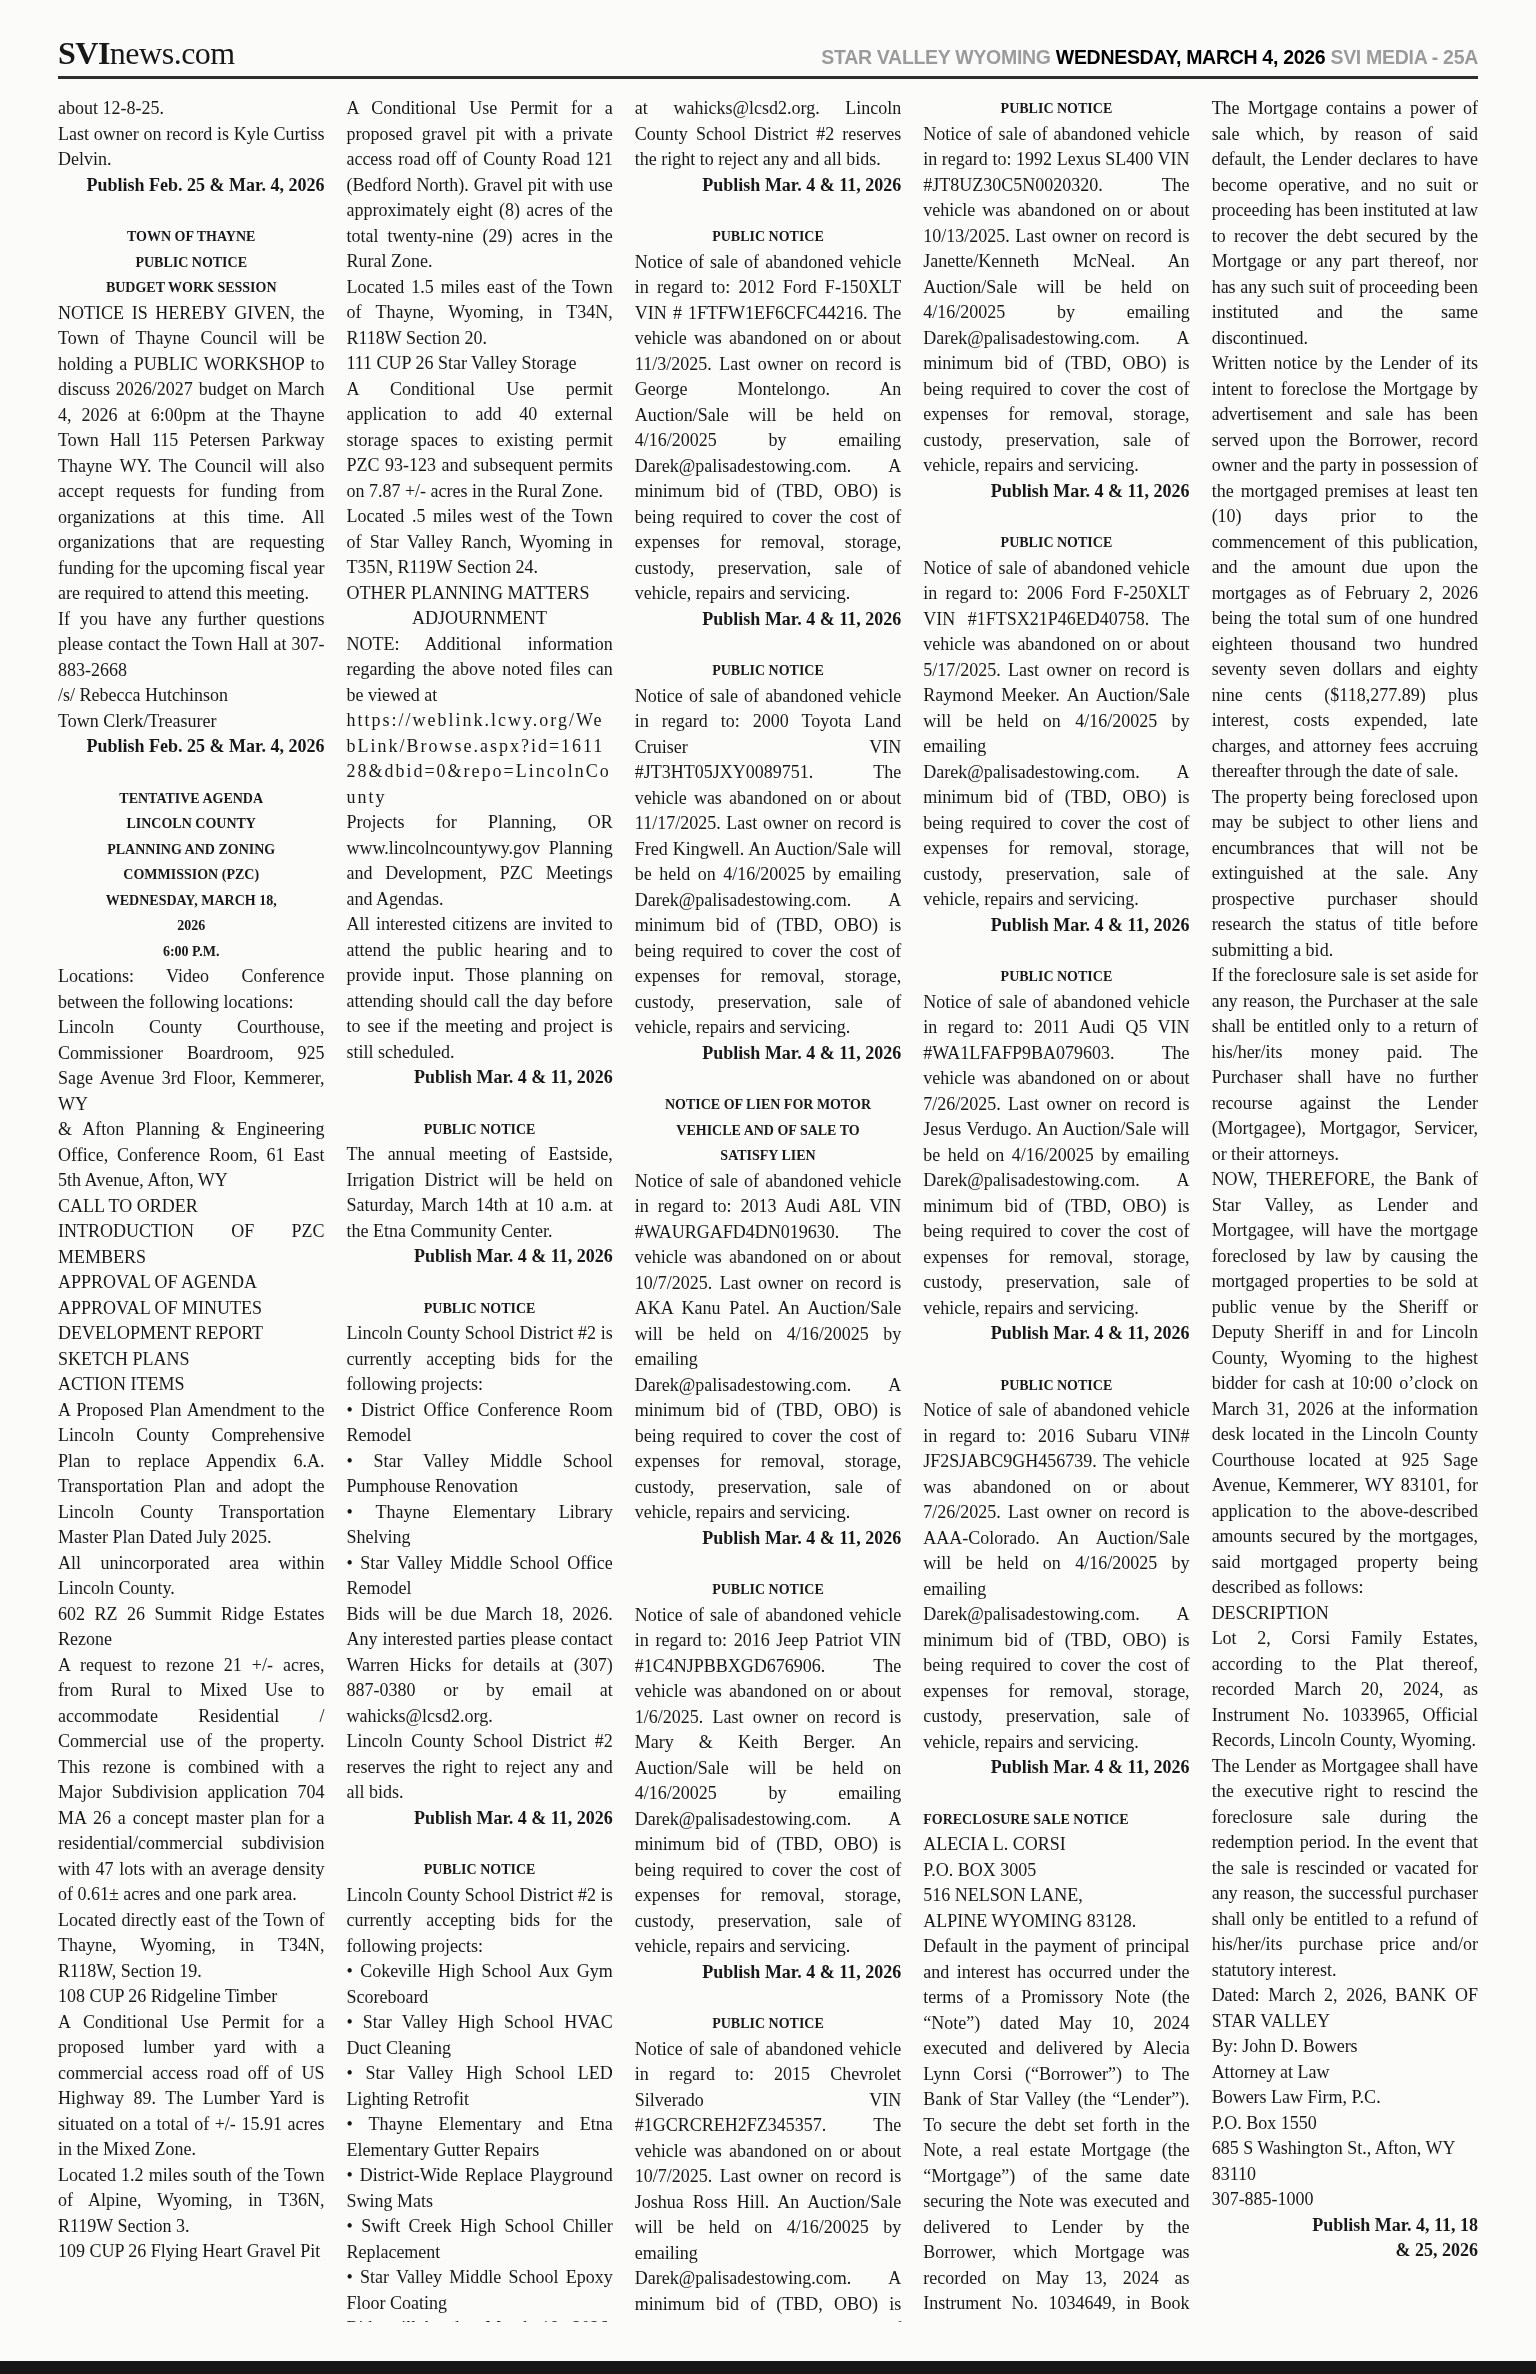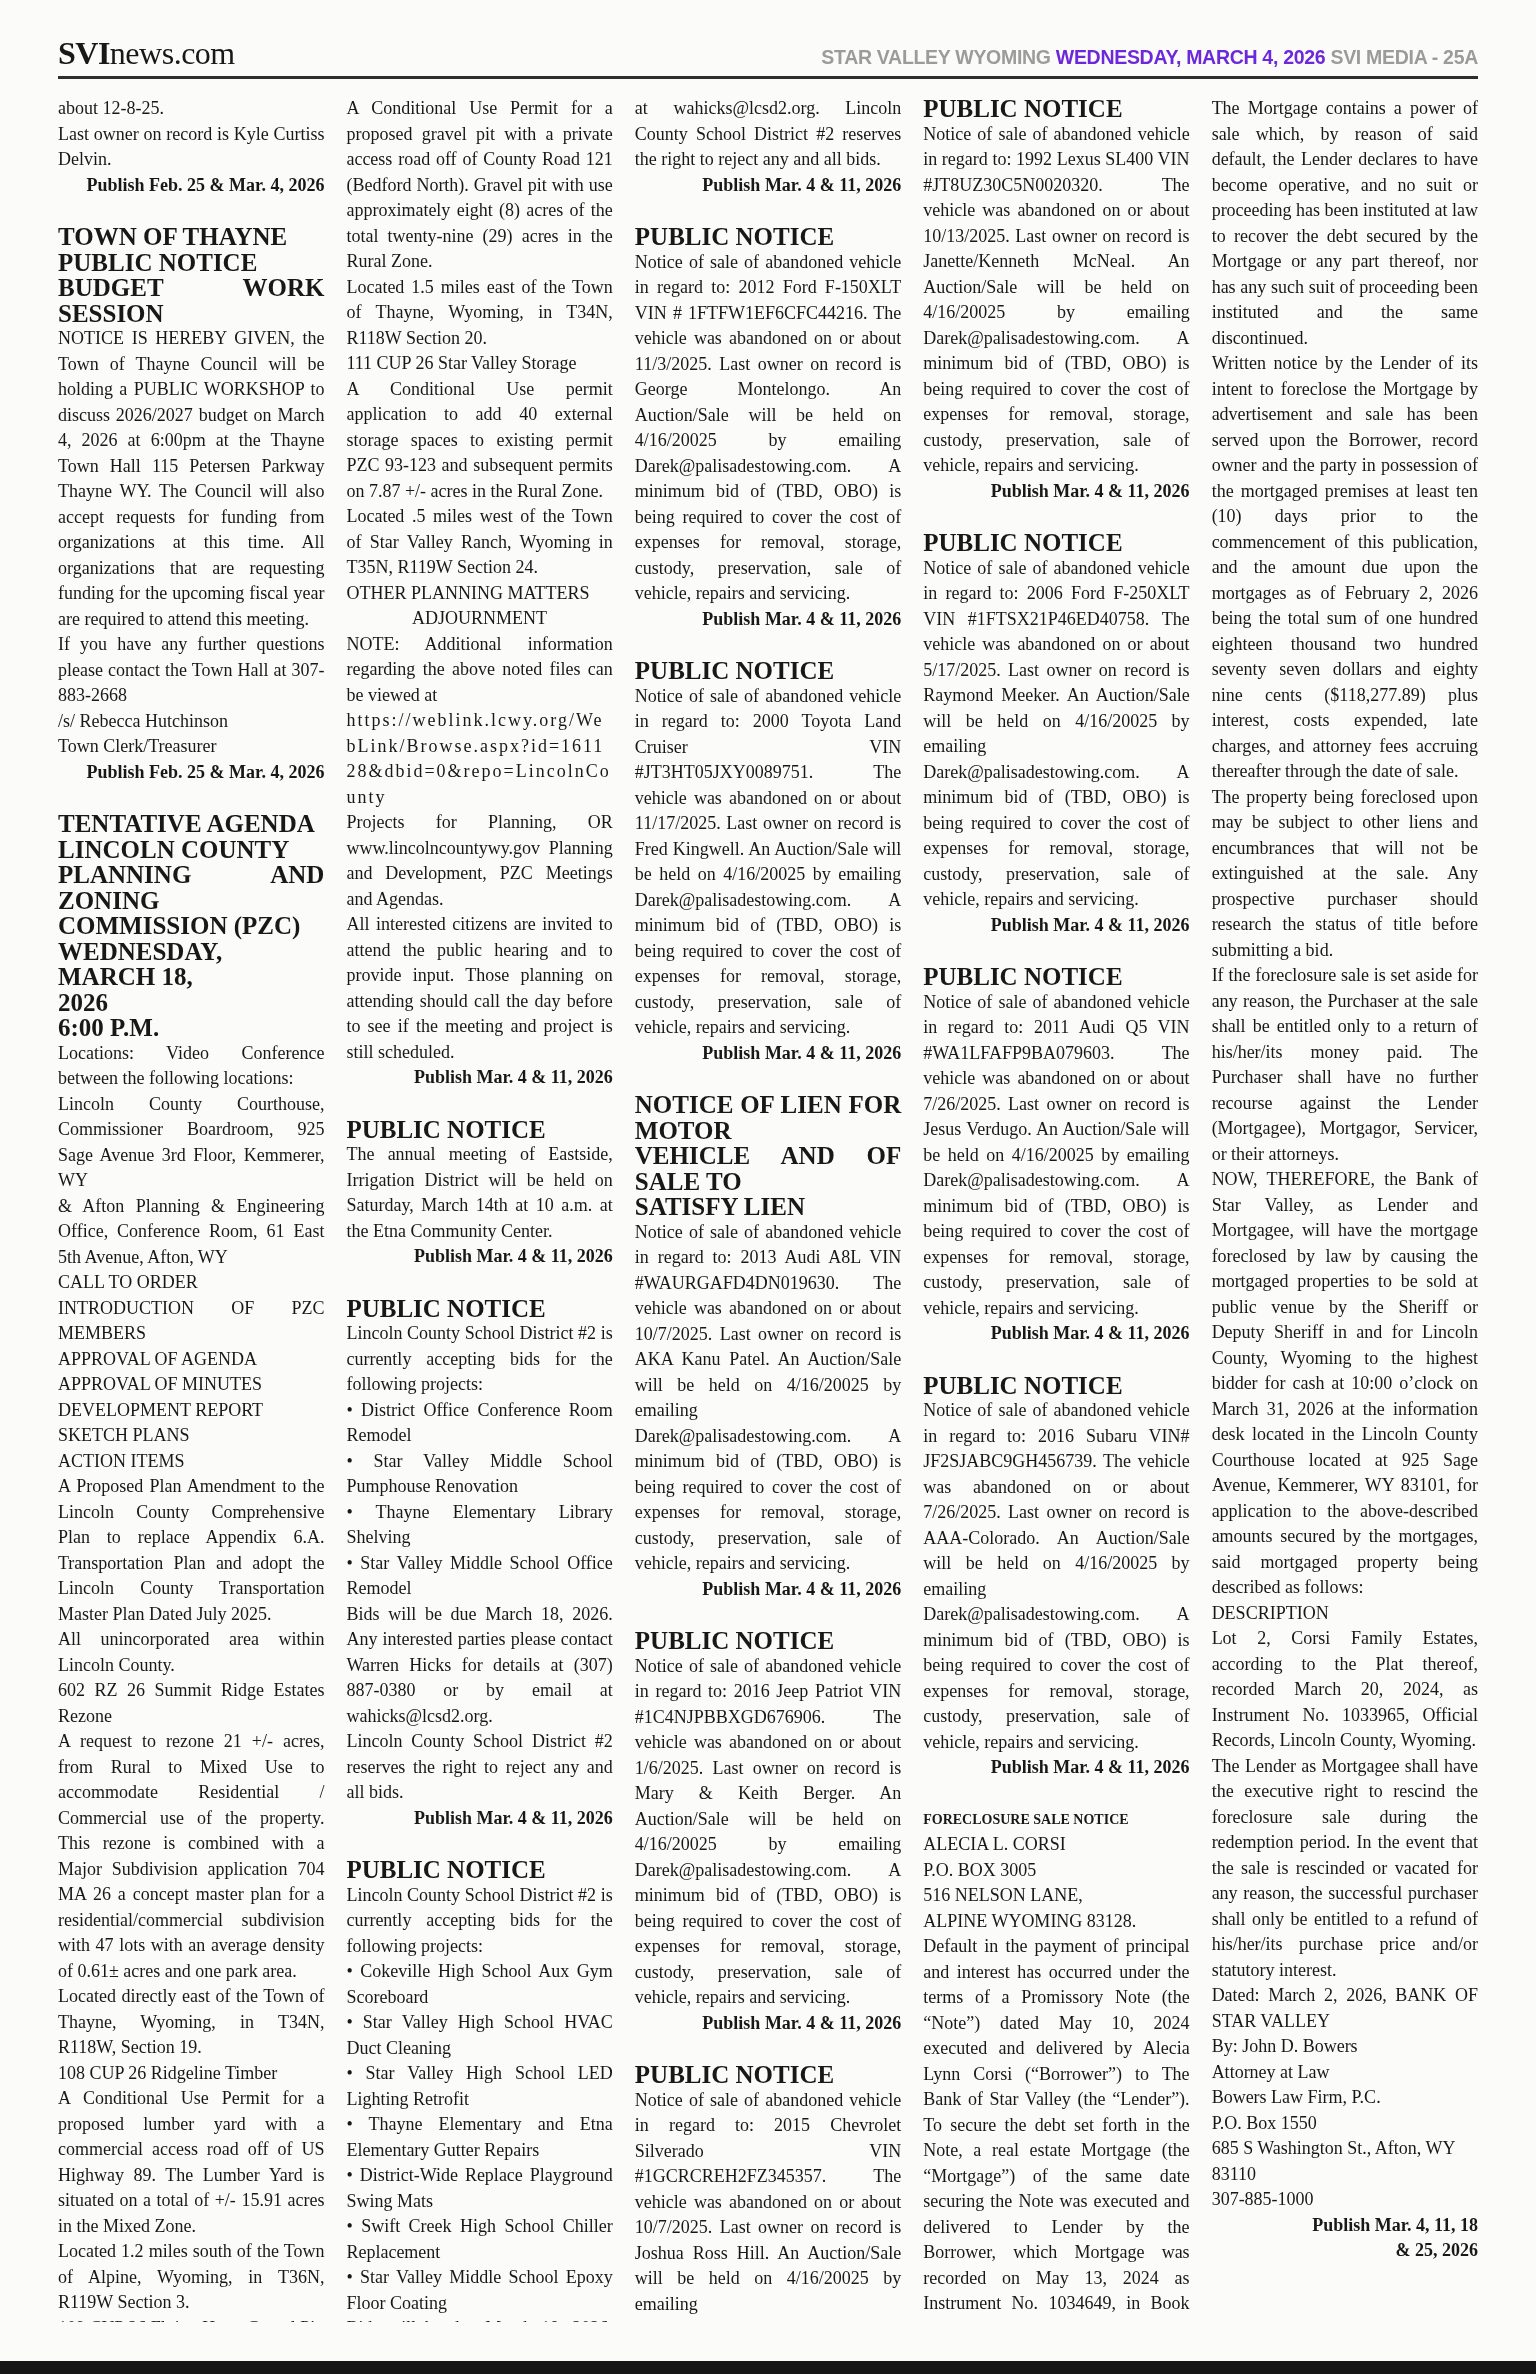--- a/index.html
+++ b/index.html
@@ -19,40 +19,40 @@
     padding-bottom:7.4px;
   }
   .site-name{font-size:32px;line-height:1;letter-spacing:-0.5px;text-align:center;}
   .site-name .site-bold{font-weight:bold;font-family:"Liberation Serif",serif;}
   .site-name .site-rest{font-weight:normal;}
   .mast-right{
     font-family:"Liberation Sans","DejaVu Sans",sans-serif;
     font-size:19.5px;letter-spacing:-0.3px;white-space:nowrap;
   }
   .mast-gray{color:#9b9b9b;font-weight:bold;}
-  .mast-bold{color:#6d28d9;font-weight:bold;}
+  .mast-bold{color:#000000;font-weight:bold;}
   
   .columns{
     display:flex;gap:22px;
     margin-top:16.7px;
     height:2226px;
     overflow:hidden;
   }
   .col{
     flex:1 1 0;
     font-size:18px;
     line-height:25.5px;
     text-align:justify;
     hyphens:none;
   }
   .block{margin:0;}
   .p{text-align:justify;}
   .heading{
-    font-weight:bold;white-space:pre-line;
-    margin-top:26px;font-size:25px;
+    font-weight:bold;text-align:center;white-space:pre-line;
+    margin-top:26px;font-size:14px;
   }
   .heading-left{
     font-weight:bold;text-align:left;white-space:pre-line;
     margin-top:26px;font-size:14px;
   }
   .col .heading:first-child,.col .heading-left:first-child{margin-top:0;}
   .publish{font-weight:bold;text-align:right;white-space:pre-line;}
   .center{text-align:center;}
   .lines{white-space:pre-line;text-align:left;}
   .url{letter-spacing:2px;word-break:break-all;text-align:justify;}

